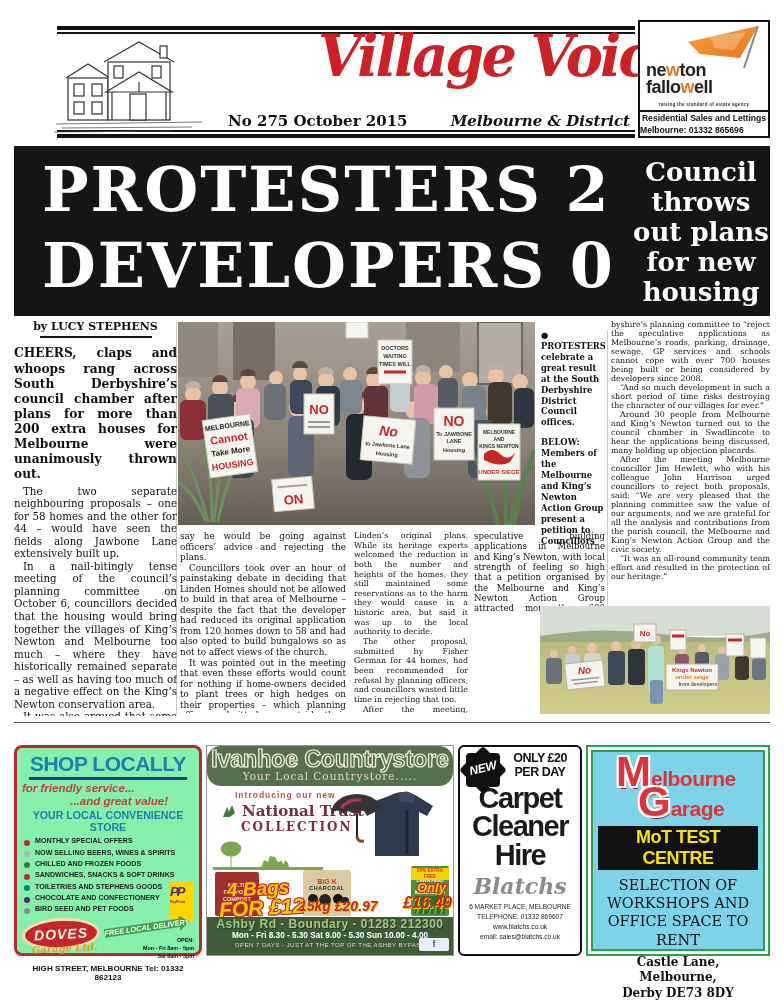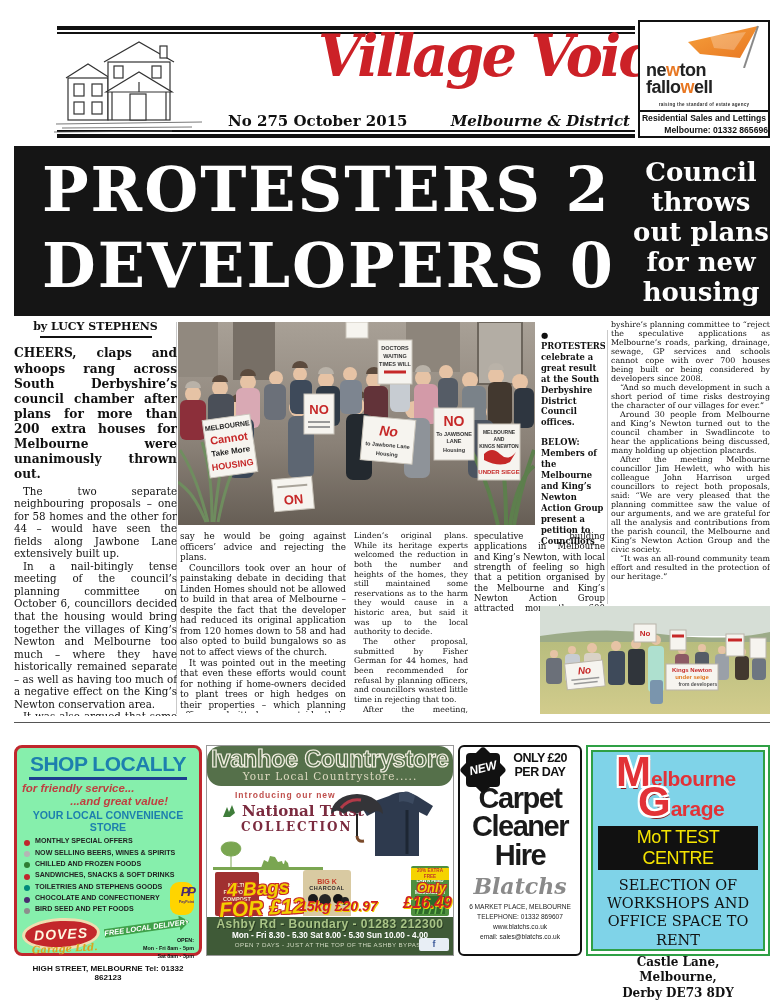--- a/index.html
+++ b/index.html
@@ -26,21 +26,21 @@
   #agent-box { position:absolute; left:638px; top:20px; width:132px; height:118px;
     border:2px solid #111; background:#fff; font-family:"Liberation Sans",sans-serif; }
   #agent-flag { position:absolute; right:2px; top:2px; }
   .agent-name { position:relative; font-size:18px; font-weight:bold; color:#222; line-height:0.95; letter-spacing:-0.5px; }
   .agent-name .w { color:#e87722; }
   #agent-names { position:absolute; left:6px; top:40px; }
   #agent-tagline { position:absolute; left:0; top:80px; width:100%; text-align:center;
     font-size:4.5px; font-weight:bold; color:#333; letter-spacing:0.3px; }
   #agent-divider { position:absolute; left:0; top:88px; width:100%; border-top:2px solid #111; }
   #agent-line1 { position:absolute; left:0; top:91px; width:100%; text-align:center; font-size:8.6px; font-weight:bold; }
-  #agent-line2 { position:absolute; left:0; top:103px; width:100%; text-align:right; font-size:8.6px; font-weight:bold; }
+  #agent-line2 { position:absolute; left:0; top:103px; width:100%; text-align:left; font-size:8.6px; font-weight:bold; }
   
   #banner { position:absolute; left:14px; top:146px; width:756px; height:170px; background:#151515; }
   #banner-main { position:absolute; left:28px; top:6px; color:#fff; font-weight:bold;
     font-size:62px; line-height:76px; letter-spacing:2px; white-space:nowrap; }
   #banner-side { position:absolute; left:616px; top:12px; width:142px; text-align:center;
     color:#fff; font-weight:bold; font-size:26px; line-height:1.15; }
   
   .col { position:absolute; text-align:justify; overflow:hidden; }
   .col p { text-indent:9px; }
   .col p.noindent { text-indent:0; }
@@ -72,22 +72,22 @@
   #shop-bullets { list-style:none; position:relative; }
   #shop-bullets li { font-size:7.1px; font-weight:bold; color:#222; line-height:1.6; padding-left:13px; position:relative; }
   #shop-bullets li::before { content:""; position:absolute; left:2px; top:3.5px; width:6px; height:6px; border-radius:50%; }
   #shop-bullets li:nth-child(1)::before { background:#c0272d; }
   #shop-bullets li:nth-child(2)::before { background:#b5b5b5; }
   #shop-bullets li:nth-child(3)::before { background:#2e7d32; }
   #shop-bullets li:nth-child(4)::before { background:#c0272d; }
   #shop-bullets li:nth-child(5)::before { background:#00897b; }
   #shop-bullets li:nth-child(6)::before { background:#4a2c6f; }
   #shop-bullets li:nth-child(7)::before { background:#8d8d8d; }
-  #pp-logo { position:absolute; right:0px; top:46px; width:24px; height:33px; background:#ffd400;
-    border-radius:9px; text-align:right; }
+  #pp-logo { position:absolute; right:0px; top:46px; width:24px; height:40px; background:#ffd400;
+    border-radius:1px; text-align:left; }
   #pp-logo .pp { color:#4a2c6f; font-weight:bold; font-style:italic; font-size:13px; line-height:17px; letter-spacing:-2px; }
   #pp-logo .pplabel { display:block; font-size:3.5px; font-weight:bold; color:#4a2c6f; }
   #shop-bottom { position:relative; height:46px; margin-top:2px; }
   #doves { position:absolute; left:0; top:0; width:78px; height:32px; background:#c3272b;
     border:3px solid #f0ddb0; border-radius:50%; text-align:center; transform:rotate(-3deg); }
   #doves .doves-name { color:#fff7e0; font-weight:bold; font-style:italic; font-size:14px; line-height:26px; letter-spacing:1px; }
   #doves .doves-sub { position:absolute; left:6px; top:22px; font-family:"DejaVu Serif",serif;
     font-style:italic; font-weight:bold; color:#d9a520; font-size:10px; white-space:nowrap; }
   #delivery { position:absolute; left:82px; top:2px; width:86px; height:15px; background:#3fa14a;
     color:#fff; font-weight:bold; font-style:italic; font-size:7.4px; line-height:15px; text-align:center;
@@ -141,21 +141,21 @@
     font-size:22px; color:#8a8a8a; margin-top:4px; }
   #carpet-contact { font-size:6.6px; line-height:1.5; color:#222; margin-top:3px; }
   
   #ad-garage { left:586px; width:184px; background:#7fd3e8; border:2px solid #2fa045;
     box-shadow:inset 0 0 0 3px #fff, inset 0 0 0 5px #2fa045; padding:8px 10px 0 10px; text-align:center; }
   .garage-name { color:#e23237; font-weight:bold; line-height:0.8; text-align:left; white-space:nowrap; }
   .garage-name .big { font-size:42px; text-shadow:-2px -2px 0 #fff,2px -2px 0 #fff,-2px 2px 0 #fff,2px 2px 0 #fff, 2px 3px 0 #8a1b1e; }
   .garage-name .rest { font-size:21px; letter-spacing:-0.5px; }
   #garage-name1 { margin-left:18px; }
   #garage-name2 { margin-left:40px; margin-top:-4px; }
-  #garage-mot { display:inline-block; background:#111; color:#f5e400; font-weight:normal;
+  #garage-mot { display:inline-block; background:#111; color:#f5e400; font-weight:bold;
     font-size:18px; letter-spacing:-0.5px; padding:1px 7px; margin-top:8px; }
   #garage-body { font-family:"DejaVu Serif",serif; font-size:14.5px; line-height:1.25; margin-top:6px; color:#101010; }
   #garage-addr { font-family:"DejaVu Serif",serif; font-weight:bold; font-size:12px; line-height:1.3; margin-top:6px; }
   
   #footer { position:absolute; left:14px; top:958px; width:756px; height:26px; background:#cf2b2f;
     display:flex; align-items:center; justify-content:space-between; padding:0 8px;
     font-family:"Liberation Sans",sans-serif; font-size:10.3px; font-weight:bold; color:#fff; white-space:nowrap; }
 </style>
 </head>
 <body>

